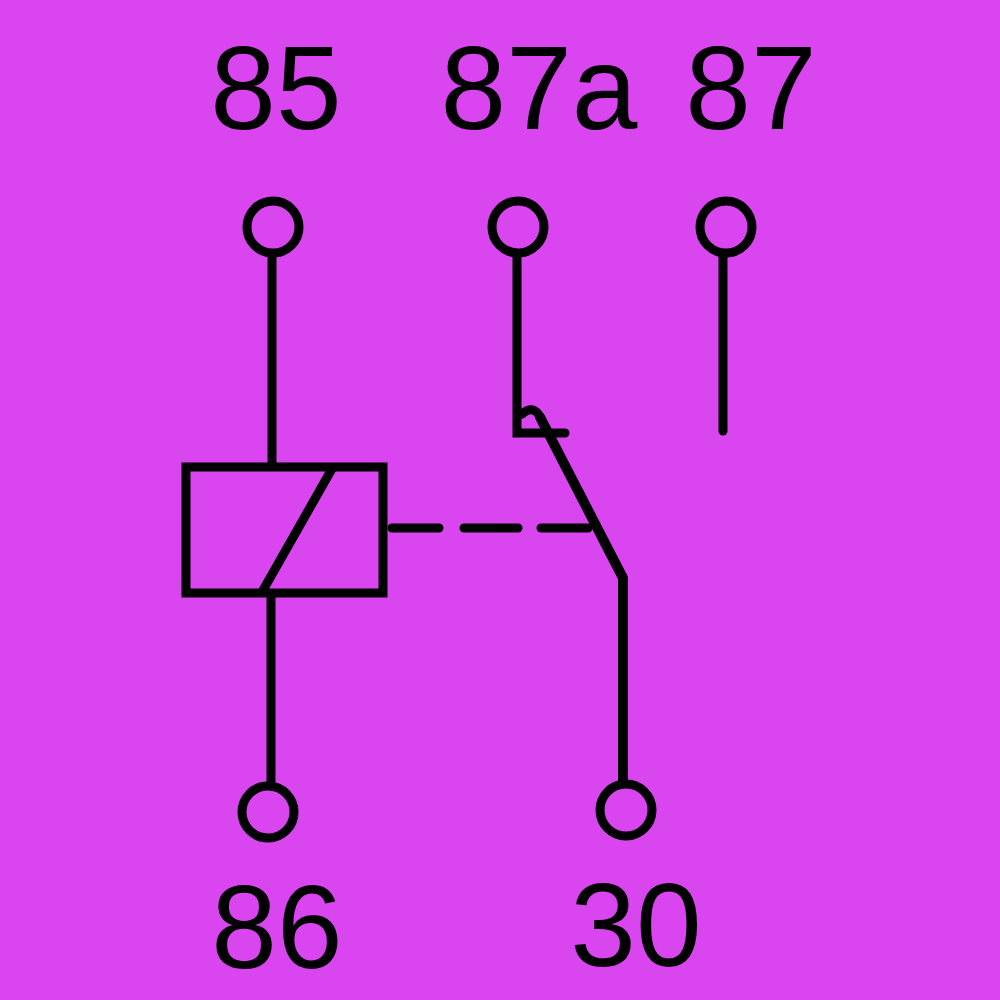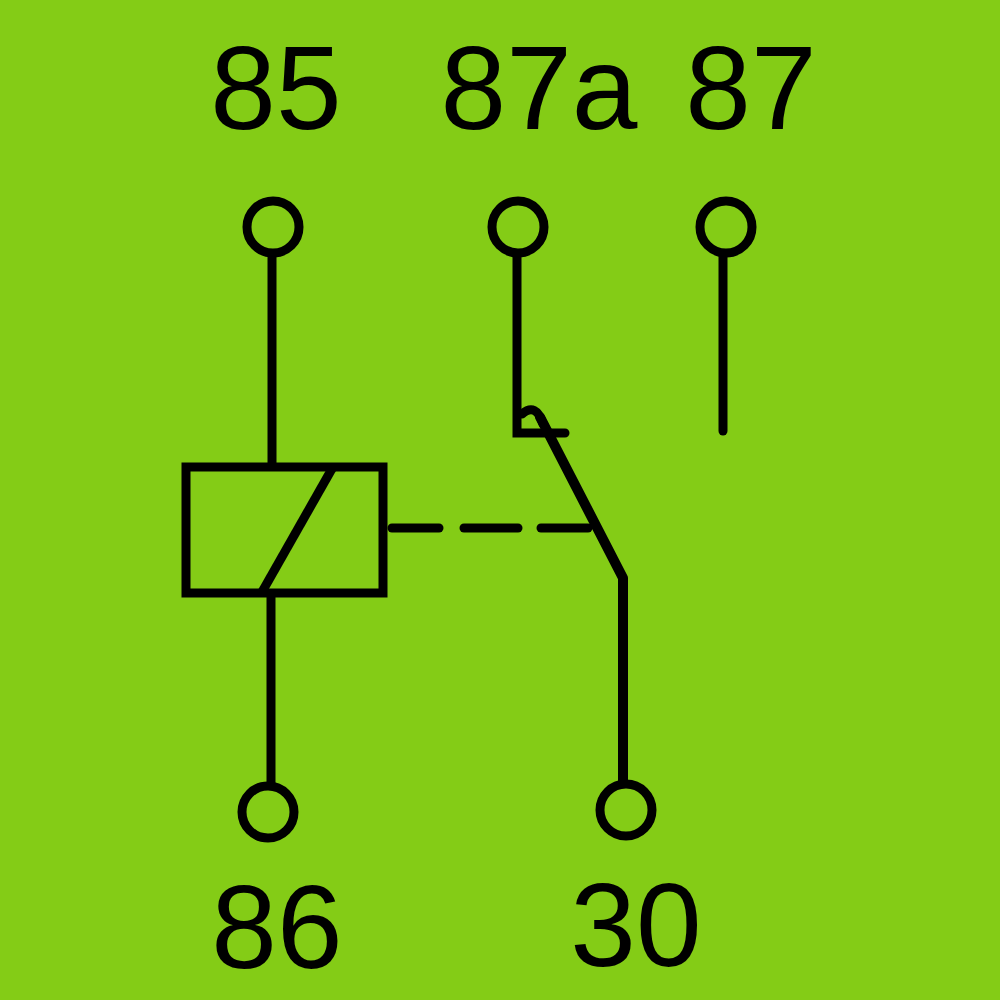--- a/index.html
+++ b/index.html
@@ -4,21 +4,21 @@
 <style>
   html, body {
     margin: 0;
     padding: 0;
     background: #ffffff;
   }
   .canvas {
     position: relative;
     width: 1000px;
     height: 1000px;
-    background: #84cc16;
+    background: #d946ef;
     overflow: hidden;
     font-family: "Liberation Sans", sans-serif;
     text-decoration: underline;
   }
   .canvas svg {
     display: block;
     width: 1000px;
     height: 1000px;
   }
   .pin-label {

